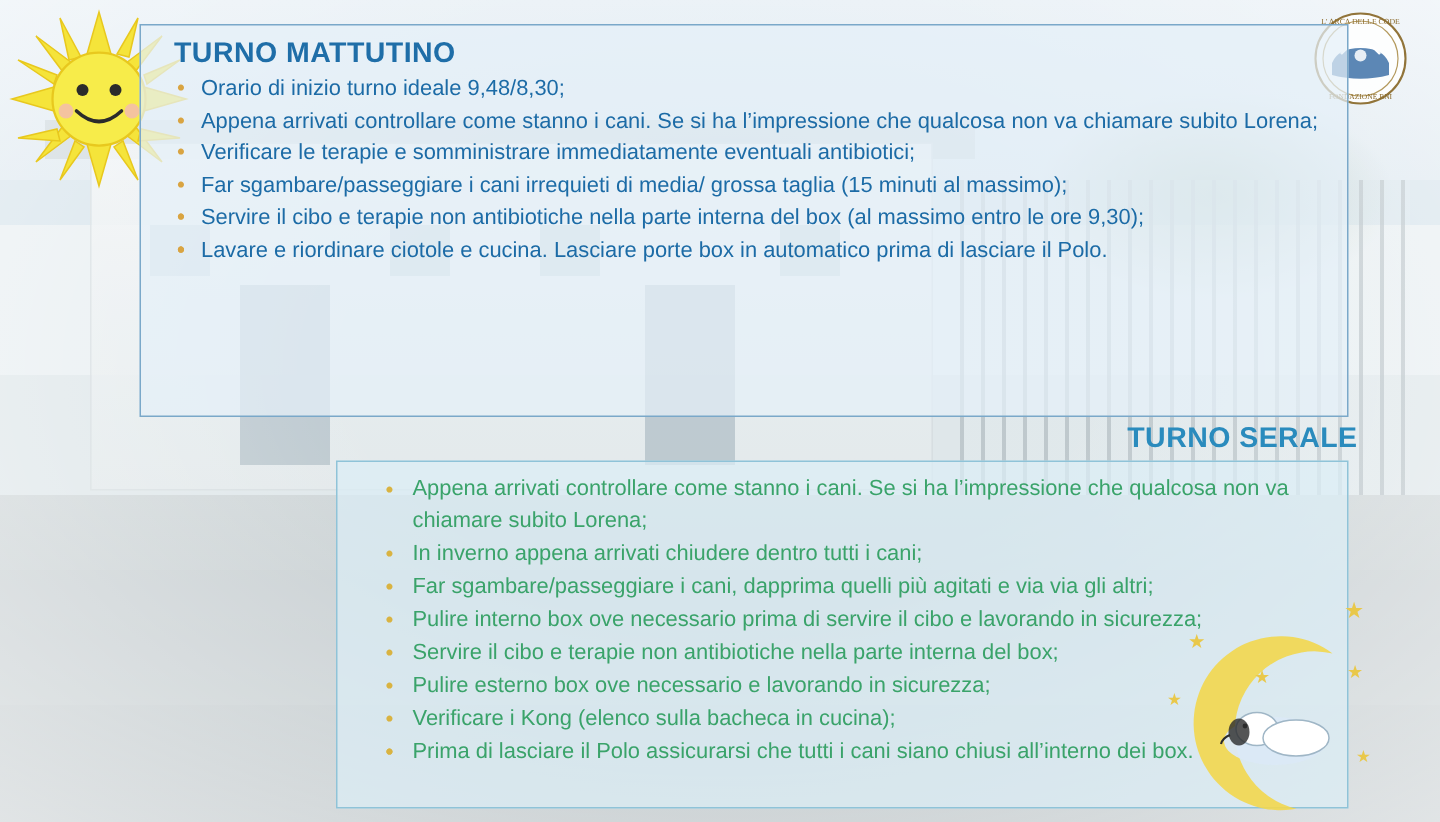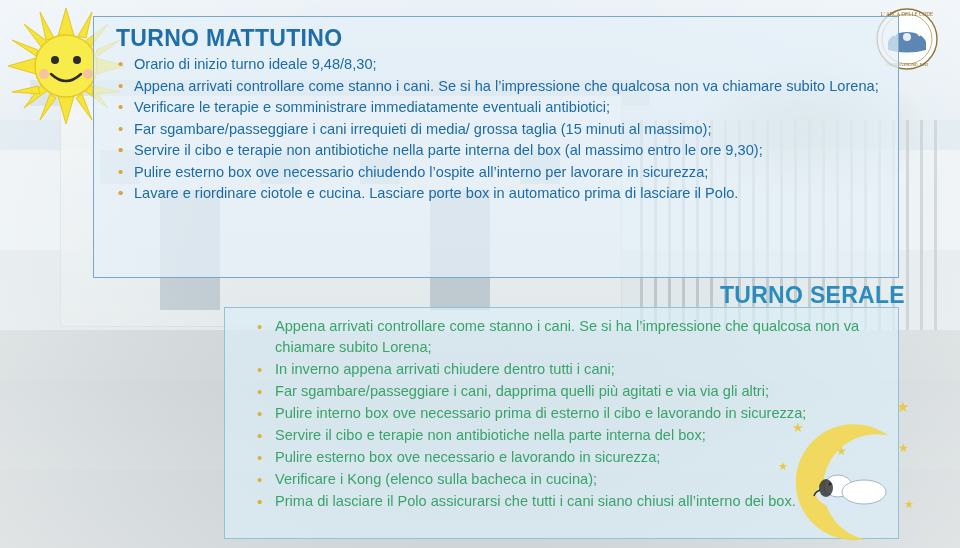--- a/index.html
+++ b/index.html
@@ -131,21 +131,21 @@
     top: 16px;
     width: 806px;
     height: 262px;
     background: rgba(229, 240, 248, 0.72);
     border: 1px solid #7aa8c9;
     box-sizing: border-box;
     padding: 8px 10px 6px 10px;
   }
   .title-morning {
     color: #1f6ea8;
-    font-size: 23px;
+    font-size: 19px;
     font-weight: bold;
     letter-spacing: .3px;
     margin: 0 0 2px 12px;
   }
   .list {
     list-style: none;
     margin: 0;
     padding: 0;
   }
   .list li {
@@ -167,21 +167,21 @@
     color: #d9a441;
     font-size: 15px;
   }
 
   
   .title-evening {
     position: absolute;
     right: 55px;
     top: 282px;
     color: #2a8bbd;
-    font-size: 23px;
+    font-size: 19px;
     font-weight: bold;
     letter-spacing: .3px;
   }
   .block-evening {
     position: absolute;
     left: 224px;
     top: 307px;
     width: 675px;
     height: 232px;
     background: rgba(219, 238, 247, 0.70);
@@ -267,34 +267,34 @@
 
   <div class="block-morning">
     <div class="title-morning">TURNO MATTUTINO</div>
     <ul class="list list-morning">
       <li><span class="bullet">•</span><span>Orario di inizio turno ideale 9,48/8,30;</span></li>
       <li><span class="bullet">•</span><span>Appena arrivati controllare come stanno i cani. Se si ha l’impressione che qualcosa non va chiamare subito Lorena;</span></li>
       <li><span class="bullet">•</span><span>Verificare le terapie e somministrare immediatamente eventuali antibiotici;</span></li>
       <li><span class="bullet">•</span><span>Far sgambare/passeggiare i cani irrequieti di media/ grossa taglia (15 minuti al massimo);</span></li>
       <li><span class="bullet">•</span></li>
       <li><span class="bullet">•</span><span>Servire il cibo e terapie non antibiotiche nella parte interna del box  (al massimo entro le ore 9,30);</span></li>
-      <li><span class="bullet">•</span><span>Pulire esterno box ove necessario chiudendo l’ospite all’interno per lavorare in sicurezza;</span></li>
+      <li><span class="bullet">•</span></li>
       <li><span class="bullet">•</span></li>
       <li><span class="bullet">•</span><span>Lavare e riordinare ciotole e cucina. Lasciare porte box in automatico prima di lasciare il Polo.</span></li>
     </ul>
   </div>
 
   <div class="title-evening">TURNO SERALE</div>
 
   <div class="block-evening">
     <ul class="list list-evening">
       <li><span class="bullet">•</span><span>Appena arrivati controllare come stanno i cani. Se si ha l’impressione che qualcosa non va chiamare subito Lorena;</span></li>
       <li><span class="bullet">•</span><span>In inverno appena arrivati chiudere dentro tutti i cani;</span></li>
       <li><span class="bullet">•</span><span>Far sgambare/passeggiare i cani, dapprima quelli più agitati e via via gli altri;</span></li>
-      <li><span class="bullet">•</span><span>Pulire interno box ove necessario prima di esterno il cibo e lavorando in sicurezza;</span></li>
+      <li><span class="bullet">•</span><span>Pulire interno box ove necessario prima di servire il cibo e lavorando in sicurezza;</span></li>
       <li><span class="bullet">•</span><span>Servire il cibo e terapie non antibiotiche nella parte interna del box;</span></li>
       <li><span class="bullet">•</span><span>Pulire esterno box ove necessario e lavorando in sicurezza;</span></li>
       <li><span class="bullet">•</span><span>Verificare i Kong (elenco sulla bacheca in cucina);</span></li>
       <li><span class="bullet">•</span></li>
       <li><span class="bullet">•</span><span>Prima di lasciare il Polo assicurarsi che tutti i cani siano chiusi all’interno dei box.</span></li>
     </ul>
   </div>
 
   <svg class="moondog" viewBox="0 0 150 130">
     <path d="M95 10 a58 58 0 1 0 22 104 a46 46 0 1 1 -22 -104 z" fill="#f2d74e" opacity=".9" transform="rotate(25 75 65)"></path>

